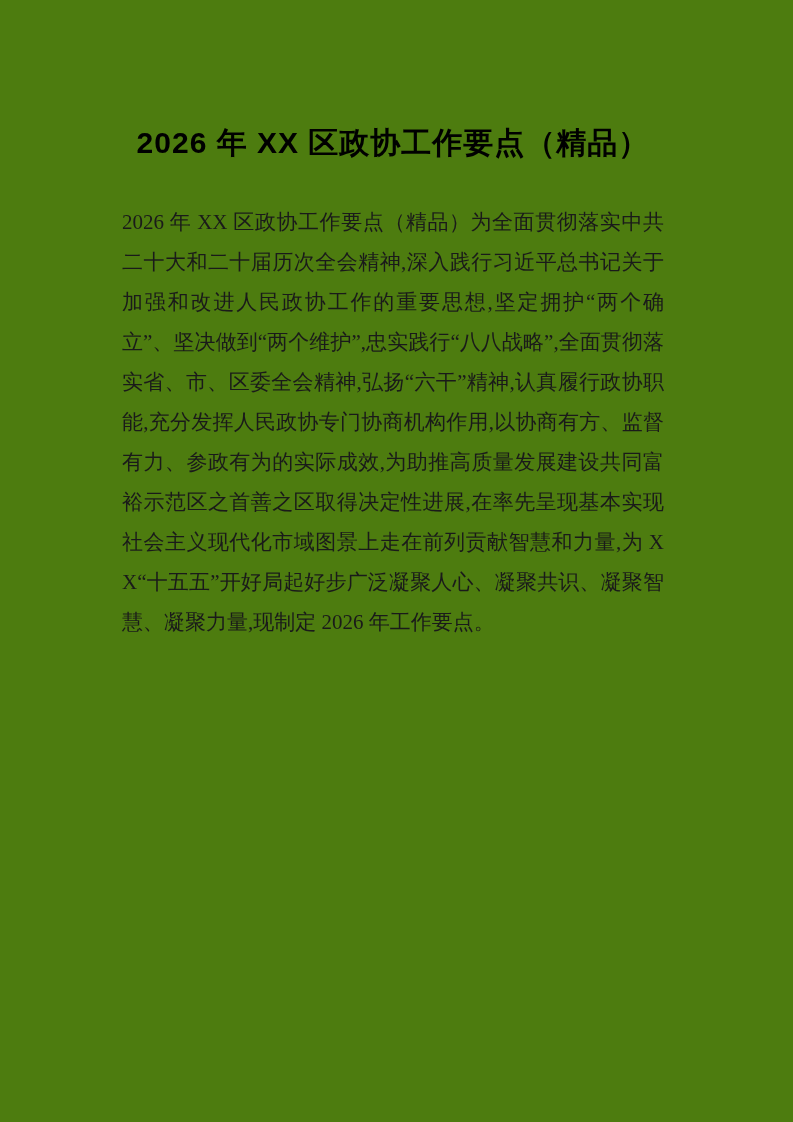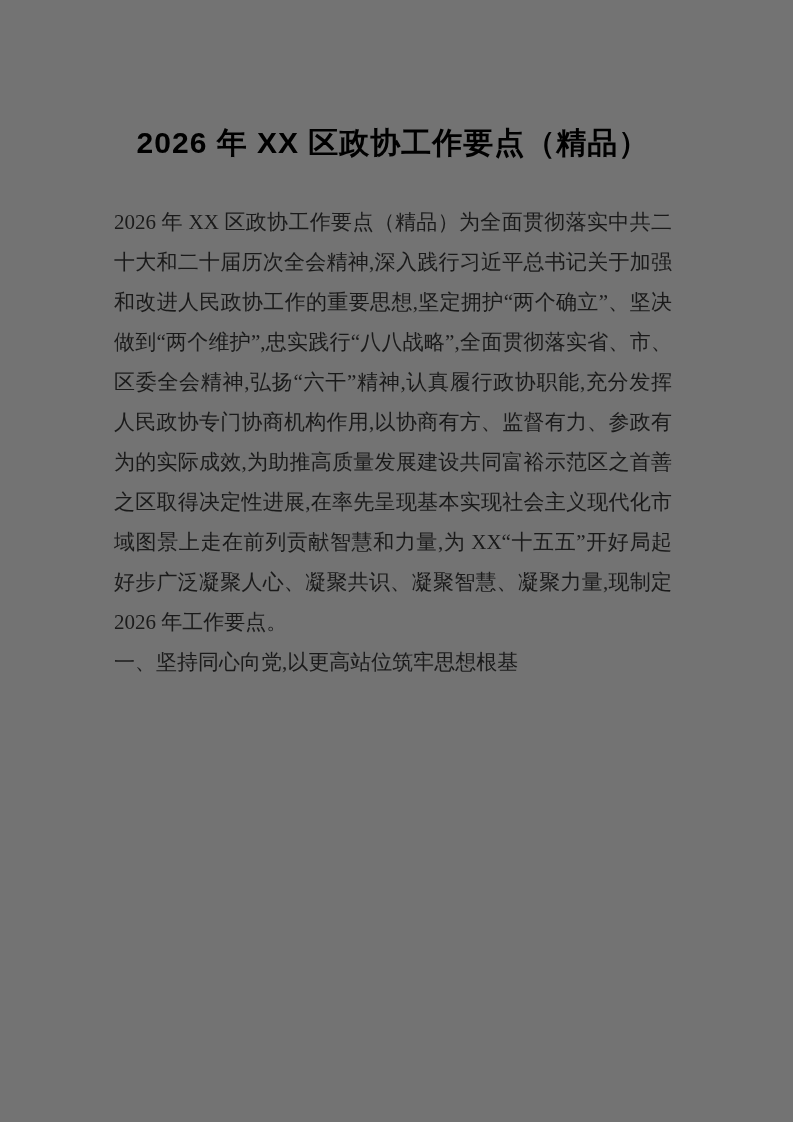--- a/index.html
+++ b/index.html
@@ -4,21 +4,21 @@
 <style>
   html, body {
     margin: 0;
     padding: 0;
     background: #ffffff;
   }
   .page {
     position: relative;
     width: 793px;
     height: 1122px;
-    background: #737373;
+    background: #4d7c0f;
     box-sizing: border-box;
     padding: 124px 121px 0 114px;
     overflow: hidden;
   }
   .doc-title {
     font-family: "Liberation Sans", "DejaVu Sans", sans-serif;
     font-weight: 700;
     font-size: 30px;
     line-height: 38px;
     color: #000000;
@@ -27,27 +27,26 @@
     margin: 0 0 40px 0;
   }
   .doc-body {
     color: #1a1a1a;
   }
   .para {
     font-family: "Liberation Serif", "DejaVu Serif", serif;
     font-size: 21px;
     line-height: 40px;
     text-align: justify;
-    margin: 0;
+    margin: 8px;
     color: #1a1a1a;
     word-break: break-all;
   }
 </style>
 </head>
 <body>
 
 <div class="page">
   <h1 class="doc-title">2026 年 XX 区政协工作要点（精品）</h1>
   <div class="doc-body">
     <p class="para">2026 年 XX 区政协工作要点（精品）为全面贯彻落实中共二十大和二十届历次全会精神,深入践行习近平总书记关于加强和改进人民政协工作的重要思想,坚定拥护“两个确立”、坚决做到“两个维护”,忠实践行“八八战略”,全面贯彻落实省、市、区委全会精神,弘扬“六干”精神,认真履行政协职能,充分发挥人民政协专门协商机构作用,以协商有方、监督有力、参政有为的实际成效,为助推高质量发展建设共同富裕示范区之首善之区取得决定性进展,在率先呈现基本实现社会主义现代化市域图景上走在前列贡献智慧和力量,为 XX“十五五”开好局起好步广泛凝聚人心、凝聚共识、凝聚智慧、凝聚力量,现制定 2026 年工作要点。</p>
-    <p class="para">一、坚持同心向党,以更高站位筑牢思想根基</p>
   </div>
 </div>
 
 </body></html>

